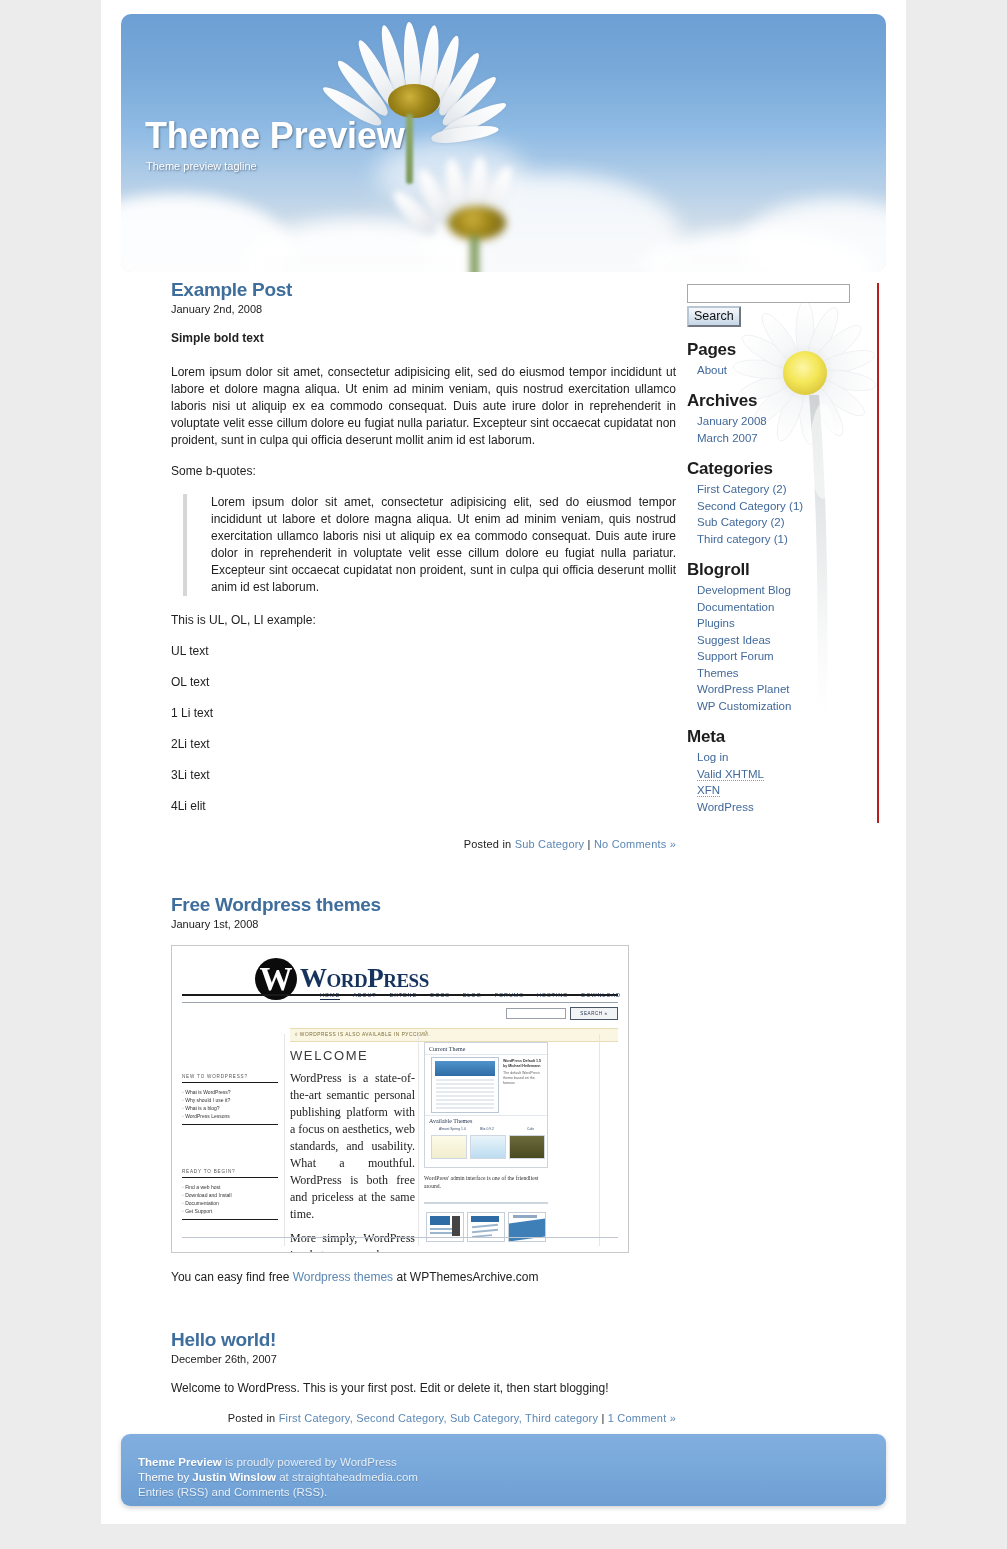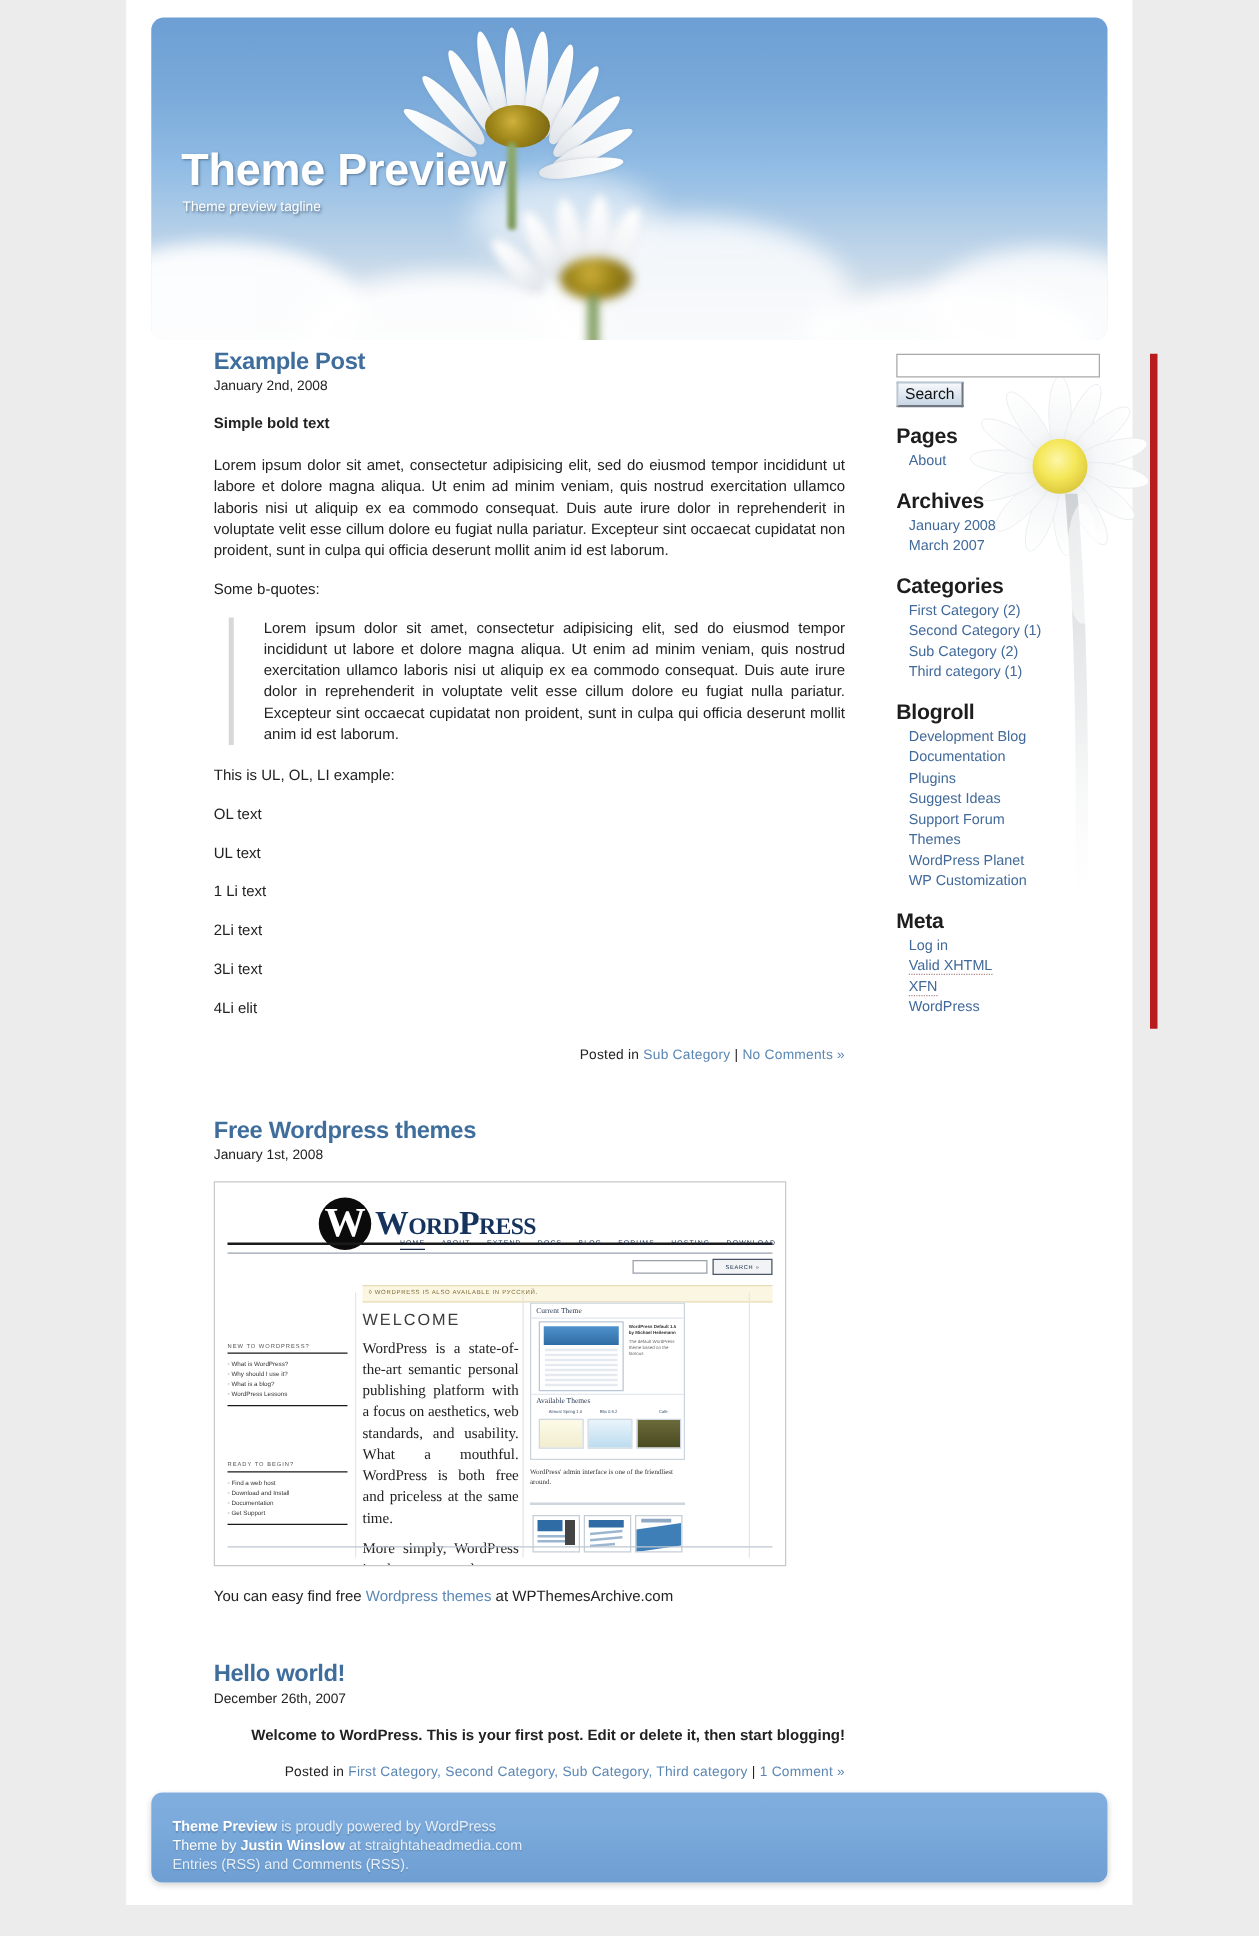--- a/index.html
+++ b/index.html
@@ -89,26 +89,26 @@
 
   
   #content {
     position: absolute;
     left: 37px;
     top: 278px;
     width: 538px;
   }
   #sidebar {
     position: absolute;
-    left: 616px;
+    left: 586px;
     top: 283px;
     width: 186px;
     min-height: 540px;
-    border-right: 6px solid #b91c1c;
-    padding-right: 17px;
+    border-right: 2px solid #b91c1c;
+    padding-right: 4px;
   }
   #sidebar-flower {
     position: absolute;
     right: -8px;
     top: 18px;
     width: 180px;
     height: 520px;
     pointer-events: none;
     z-index: 0;
   }
@@ -397,22 +397,22 @@
         <h2>Example Post</h2>
         <p class="post-date">January 2nd, 2008</p>
         <div class="entry">
           <p class="bold-lead">Simple bold text</p>
           <p>Lorem ipsum dolor sit amet, consectetur adipisicing elit, sed do eiusmod tempor incididunt ut labore et dolore magna aliqua. Ut enim ad minim veniam, quis nostrud exercitation ullamco laboris nisi ut aliquip ex ea commodo consequat. Duis aute irure dolor in reprehenderit in voluptate velit esse cillum dolore eu fugiat nulla pariatur. Excepteur sint occaecat cupidatat non proident, sunt in culpa qui officia deserunt mollit anim id est laborum.</p>
           <p>Some b-quotes:</p>
           <blockquote>
             <p>Lorem ipsum dolor sit amet, consectetur adipisicing elit, sed do eiusmod tempor incididunt ut labore et dolore magna aliqua. Ut enim ad minim veniam, quis nostrud exercitation ullamco laboris nisi ut aliquip ex ea commodo consequat. Duis aute irure dolor in reprehenderit in voluptate velit esse cillum dolore eu fugiat nulla pariatur. Excepteur sint occaecat cupidatat non proident, sunt in culpa qui officia deserunt mollit anim id est laborum.</p>
           </blockquote>
           <p>This is UL, OL, LI example:</p>
+          <p class="list-line lvl0">UL text</p>
           <p class="list-line lvl1">OL text</p>
-          <p class="list-line lvl0">UL text</p>
           <p class="list-line lvl2">1 Li text</p>
           <p class="list-line lvl2">2Li text</p>
           <p class="list-line lvl2">3Li text</p>
           <p class="list-line lvl2">4Li elit</p>
         </div>
         <p class="postmetadata">
           <span>Posted in</span>
           <a href="#">Sub Category</a>
           <span>|</span>
           <a href="#">No Comments »</a>
@@ -521,21 +521,21 @@
           </div>
 
           <p style="text-align:left;"><span>You can easy find free </span><a href="#">Wordpress themes</a><span> at WPThemesArchive.com</span></p>
         </div>
       </div>
 
       <div class="post" style="margin-top:42px;">
         <h2>Hello world!</h2>
         <p class="post-date">December 26th, 2007</p>
         <div class="entry">
-          <p style="text-align:right;font-weight:bold;">Welcome to WordPress. This is your first post. Edit or delete it, then start blogging!</p>
+          <p style="text-align:left;">Welcome to WordPress. This is your first post. Edit or delete it, then start blogging!</p>
         </div>
         <p class="postmetadata" style="margin-top:12px;">
           <span>Posted in</span>
           <a href="#">First Category, Second Category, Sub Category, Third category</a>
           <span>|</span>
           <a href="#">1 Comment »</a>
         </p>
       </div>
 
     </div>

